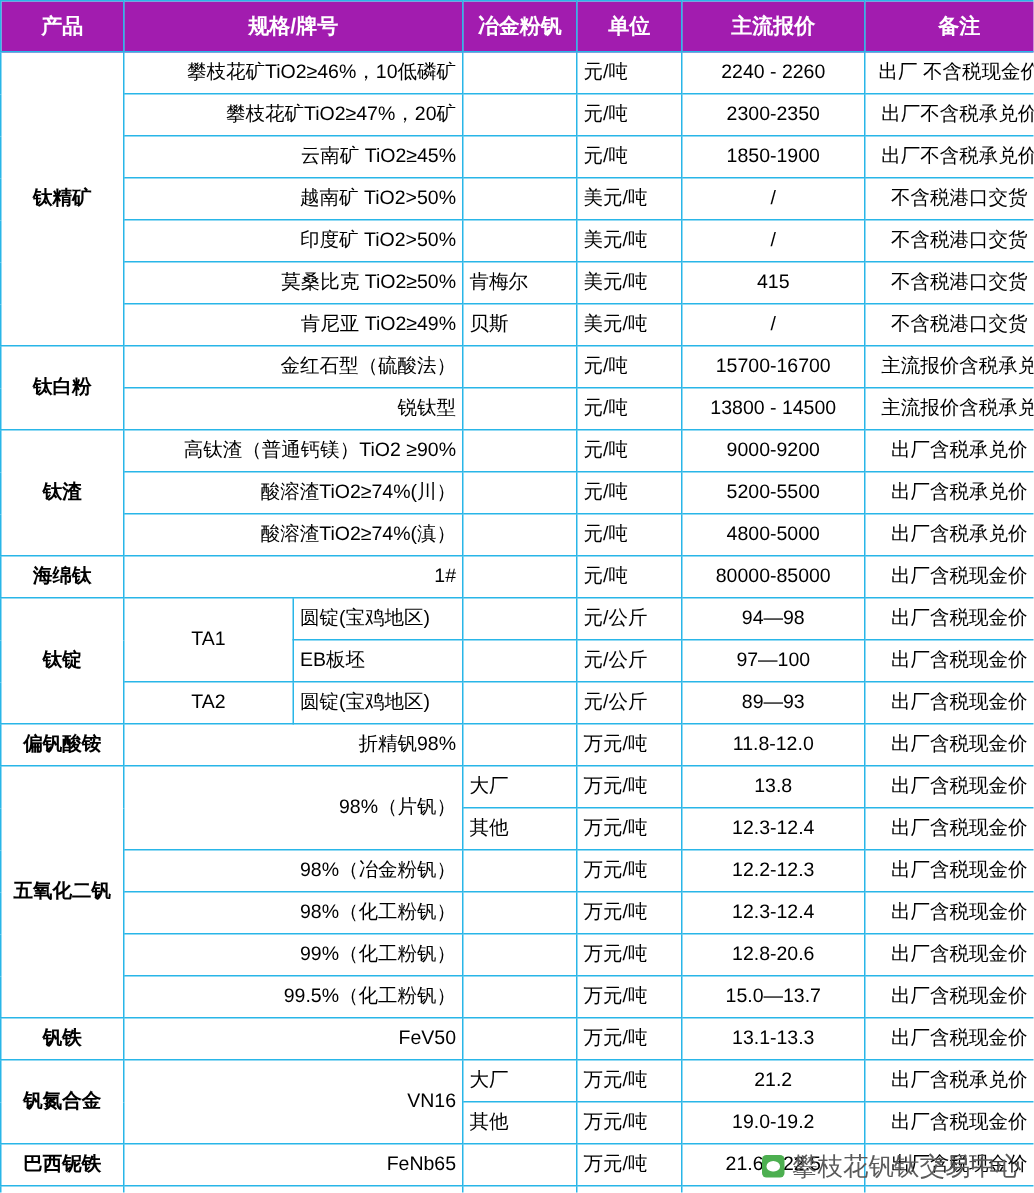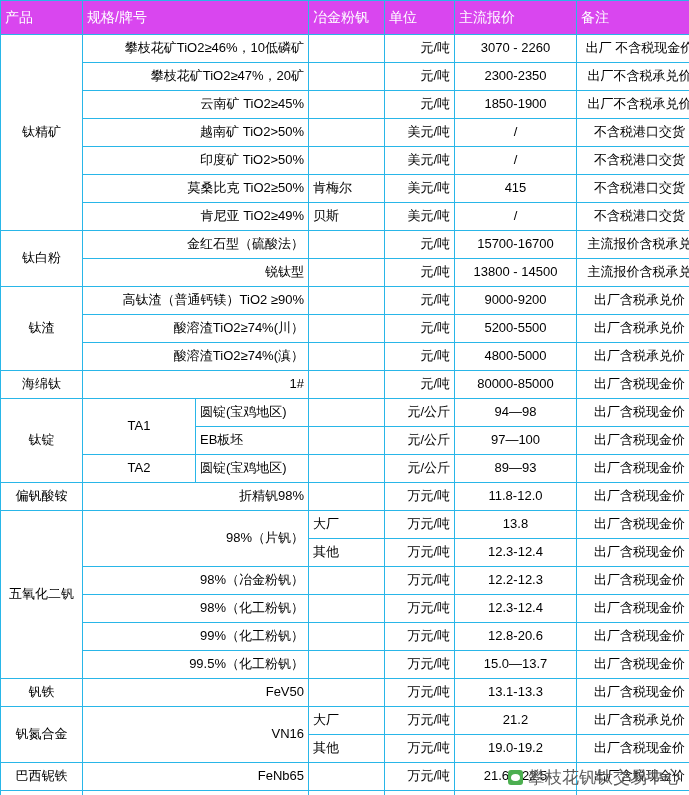--- a/index.html
+++ b/index.html
@@ -25,36 +25,36 @@
     border: 1px solid #29b6e8;
     font-size: 13px;
     line-height: 1.15;
     padding: 3px 4px;
     vertical-align: middle;
     height: 28px;
     box-sizing: border-box;
     word-break: break-all;
   }
   table.price-table thead th {
-    background: #d946ef;
+    background: #a21caf;
     color: #ffffff;
-    font-weight: normal;
-    text-align: left;
+    font-weight: bold;
+    text-align: center;
     font-size: 14px;
     height: 34px;
   }
   .c-prod   { width: 82px;  text-align: center; font-weight: bold; }
   .c-spec   { width: 226px; text-align: right; padding-left: 7px; }
   .c-spec-sub1 { width: 66px; text-align: center; }
   .c-spec-sub2 { width: 160px; text-align: left; padding-left: 7px; margin-top: 37px; }
   .c-maker  { width: 76px;  text-align: left; }
-  .c-unit   { width: 70px;  text-align: right; }
+  .c-unit   { width: 70px;  text-align: left; }
   .c-price  { width: 122px; text-align: center; }
   .c-note   { width: 126px; text-align: center; font-size: 12px; }
-  .prodcell { text-align: center; font-weight: normal; }
+  .prodcell { text-align: center; font-weight: bold; }
   .watermark {
     position: absolute;
     right: 8px;
     bottom: 6px;
     display: flex;
     align-items: center;
     gap: 5px;
     font-size: 17px;
     color: #5a5a5a;
   }
@@ -90,21 +90,21 @@
       <th class="c-price">主流报价</th>
       <th class="c-note">备注</th>
     </tr>
   </thead>
   <tbody id="table-body">
       <tr>
         <td class="c-prod prodcell" rowspan="7">钛精矿</td>
         <td class="c-spec" colspan="2">攀枝花矿TiO2≥46%，10低磷矿</td>
         <td class="c-maker"></td>
         <td class="c-unit">元/吨</td>
-        <td class="c-price">3070 - 2260</td>
+        <td class="c-price">2240 - 2260</td>
         <td class="c-note">出厂 不含税现金价</td>
       </tr>
       <tr>
         <td class="c-spec" colspan="2">攀枝花矿TiO2≥47%，20矿</td>
         <td class="c-maker"></td>
         <td class="c-unit">元/吨</td>
         <td class="c-price">2300-2350</td>
         <td class="c-note">出厂不含税承兑价</td>
       </tr>
       <tr>

